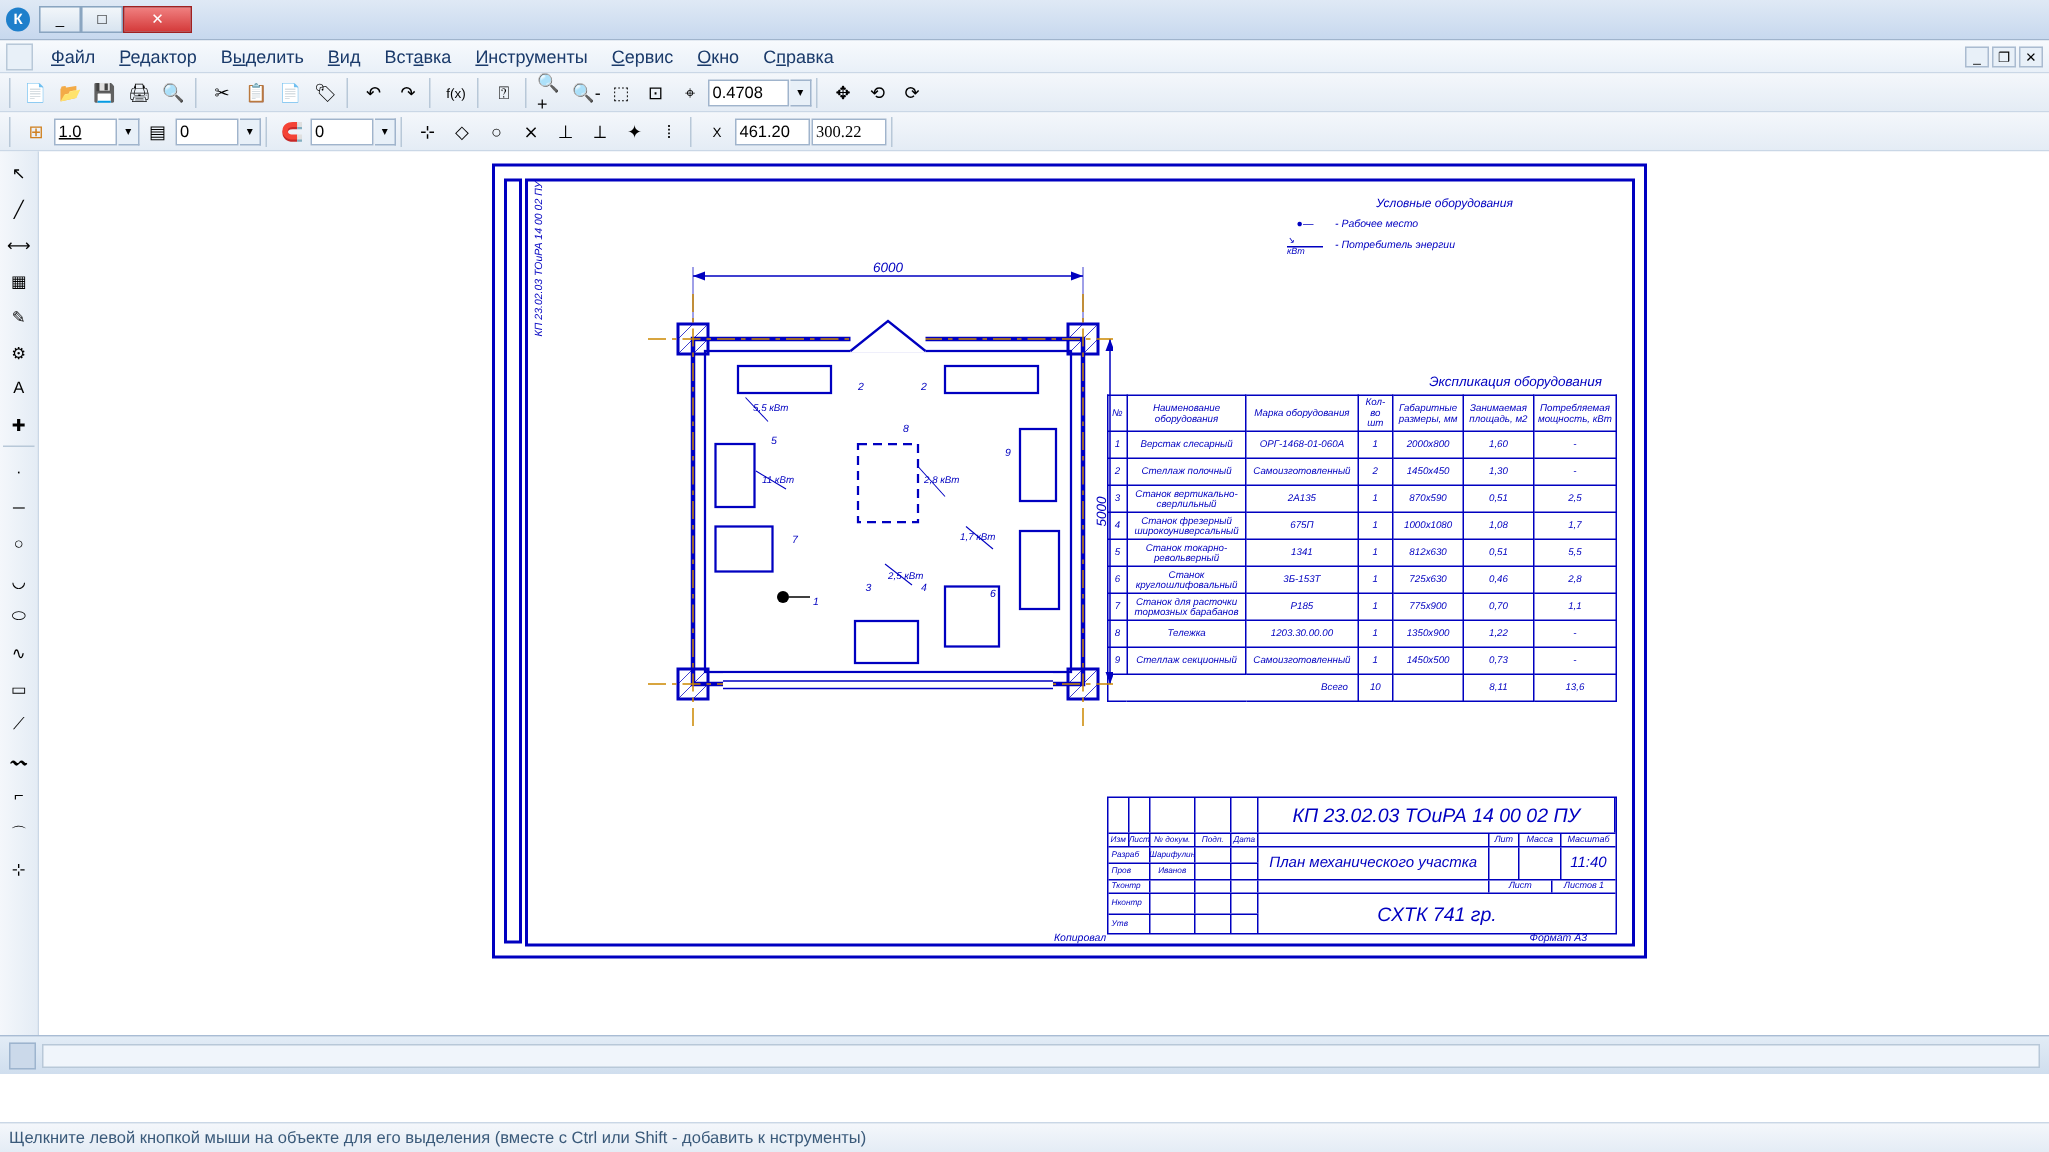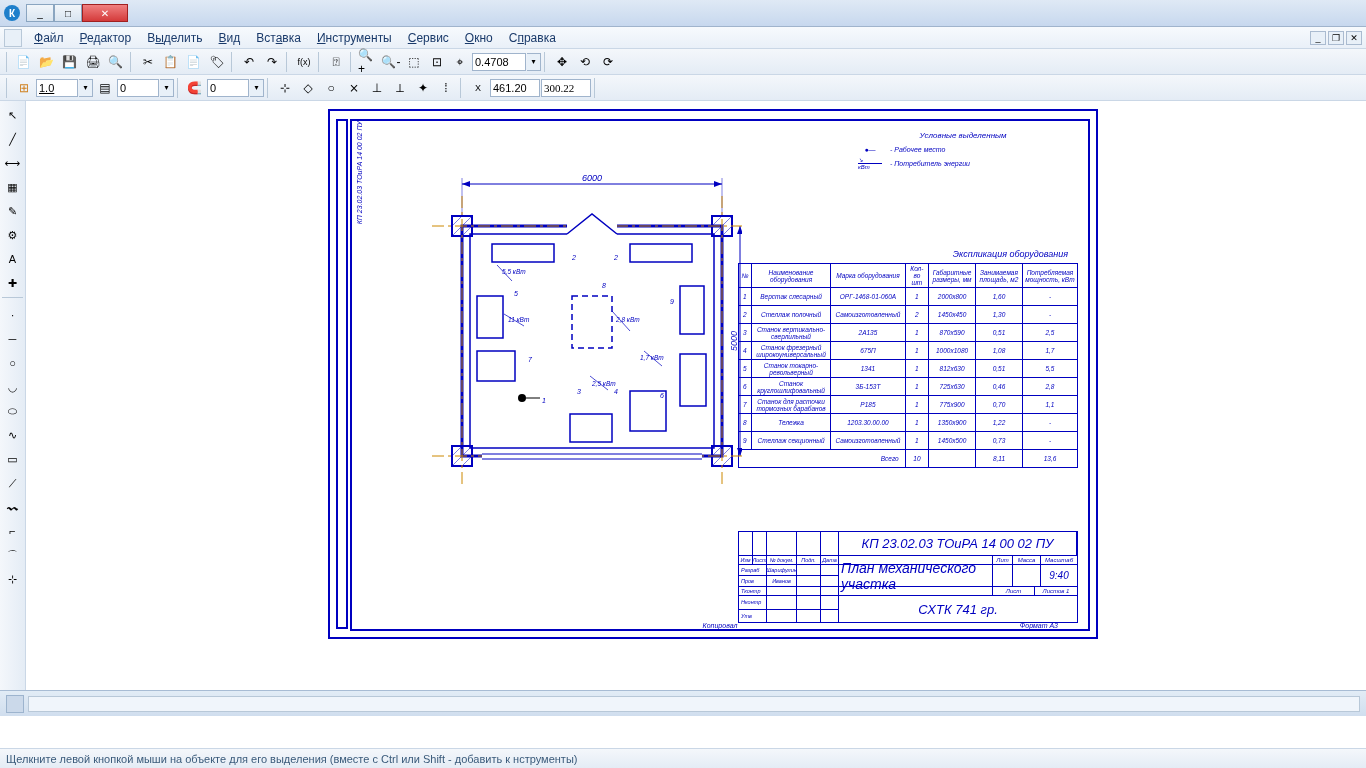--- a/index.html
+++ b/index.html
@@ -43,21 +43,21 @@
     .equip-table { position: absolute; right: 10px; top: 142px; width: 340px; border-collapse: collapse; font-size: 6.5px; color: #0000c0; font-style: italic; }
     .equip-table td, .equip-table th { border: 1px solid #0000c0; padding: 1px 2px; text-align: center; vertical-align: middle; }
     .equip-table th { font-weight: normal; height: 22px; }
     .equip-table td { height: 18px; }
     .equip-table .name-col { text-align: center; width: 70px; }
     
     .title-block { position: absolute; right: 10px; bottom: 6px; width: 340px; height: 92px; border: 1px solid #0000c0; font-size: 7px; color: #0000c0; font-style: italic; }
     .tb-row { display: flex; border-bottom: 1px solid #0000c0; }
     .tb-cell { border-right: 1px solid #0000c0; padding: 1px 2px; display:flex; align-items:center; justify-content:center; }
     .big-code { font-size: 13px; text-align: center; flex:1; }
-    .plan-title { font-size: 14px; text-align: left; }
+    .plan-title { font-size: 10px; text-align: right; }
     
     .plan-drawing { position: absolute; left: 50px; top: 45px; width: 340px; height: 340px; }
     .dashed-center { stroke: #cc8800; stroke-width: 1; stroke-dasharray: 12 4 3 4; }
     .solid-blue { stroke: #0000c0; fill: none; }
     
     .side-strip { position:absolute; left:6px; top:8px; width:12px; bottom:8px; border:2px solid #0000c0; }
     .side-label { position:absolute; left:26px; top:10px; font-size:7px; color:#0000c0; font-style:italic; transform:rotate(180deg); writing-mode:vertical-rl; }
     
     .bottom-label { position:absolute; bottom:0px; left:50%; transform:translateX(-50%); font-size:7px; color:#0000c0; font-style:italic;}
     .format-label { position:absolute; bottom:0px; right:30px; font-size:7px; color:#0000c0; font-style:italic;}
@@ -187,21 +187,21 @@
   </div>
 
   <div class="canvas-area">
     <div class="drawing-frame">
       <div class="side-strip"></div>
       <div class="side-label">КП 23.02.03 ТОиРА 14 00 02 ПУ</div>
 
       <div class="inner-frame">
 
         <div class="legend">
-          <div class="legend-title">Условные выделенным</div>
+          <div class="legend-title">Условные оборудования</div>
           <div class="legend-row">
             <span class="legend-symbol">●—</span>
             <span>- Рабочее место</span>
           </div>
           <div class="legend-row">
             <span class="legend-symbol" style="flex-direction:column;font-size:6px;">↘<span style="border-top:1px solid #0000c0;">кВт</span></span>
             <span>- Потребитель энергии</span>
           </div>
         </div>
 
@@ -343,21 +343,21 @@
               <div style="display:flex;flex:1;">
                 <div class="tb-cell" style="width:28px;font-size:5.5px;justify-content:flex-start;">Пров</div>
                 <div class="tb-cell" style="width:30px;font-size:5.5px;">Иванов</div>
                 <div class="tb-cell" style="width:24px;"></div>
                   <div class="tb-cell" style="width:18px;"></div>
               </div>
             </div>
             <div class="tb-cell plan-title" style="flex:1;">План механического участка</div>
             <div class="tb-cell" style="width:20px;"></div>
             <div class="tb-cell" style="width:28px;"></div>
-            <div class="tb-cell" style="width:36px;border-right:none;font-size:10px;">9:40</div>
+            <div class="tb-cell" style="width:36px;border-right:none;font-size:10px;">11:40</div>
           </div>
           <div class="tb-row" style="height:9px;">
             <div class="tb-cell" style="width:28px;font-size:5.5px;justify-content:flex-start;">Тконтр</div>
             <div class="tb-cell" style="width:30px;"></div>
               <div class="tb-cell" style="width:24px;"></div>
               <div class="tb-cell" style="width:18px;"></div>
             <div class="tb-cell" style="flex:1;"></div>
             <div class="tb-cell" style="width:42px;font-size:6px;">Лист</div>
             <div class="tb-cell" style="width:42px;font-size:6px;border-right:none;">Листов   1</div>
           </div>

